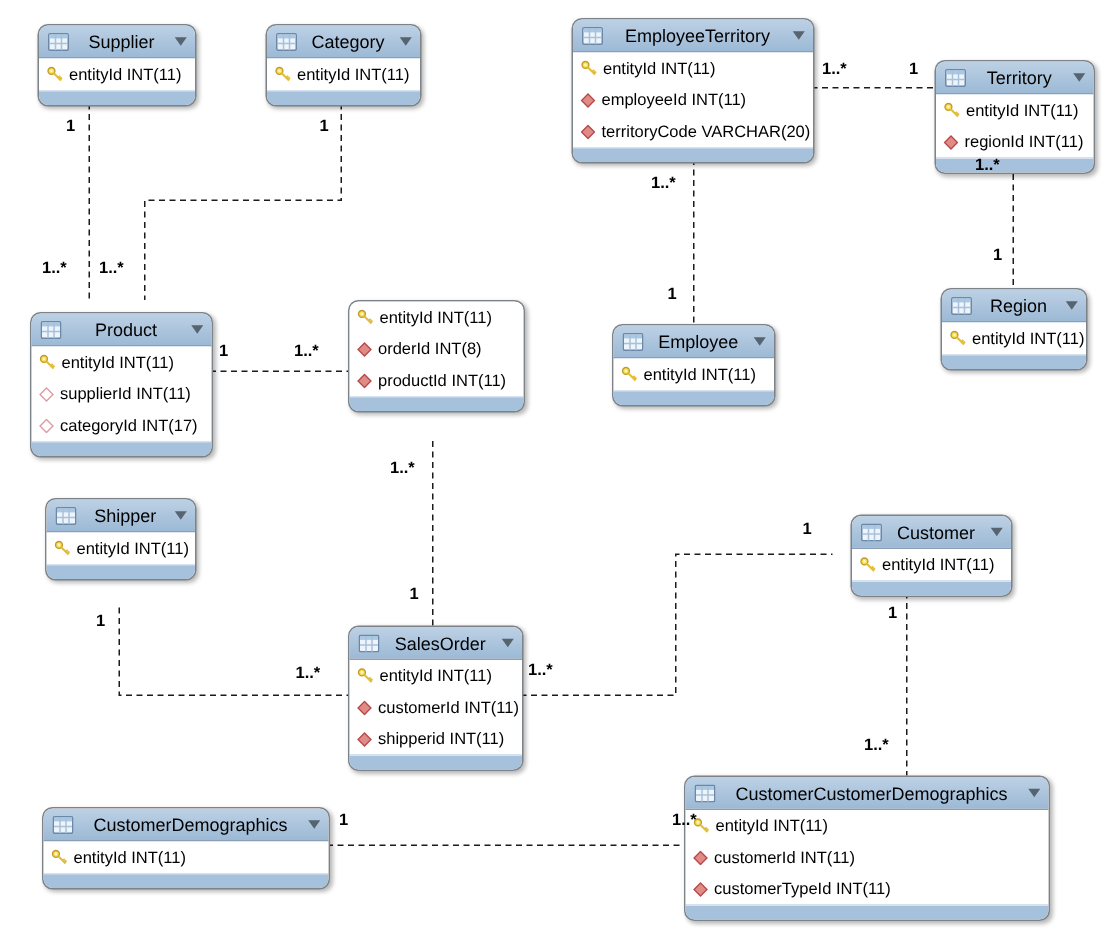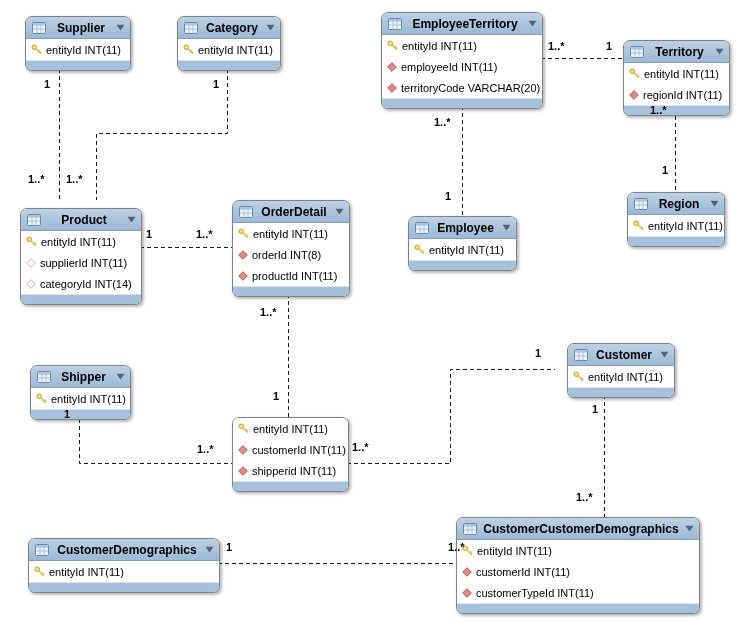--- a/index.html
+++ b/index.html
@@ -4,21 +4,21 @@
 <style>
   html,body{margin:0;padding:0;background:#ffffff;}
   body{width:738px;height:622px;font-family:"Liberation Sans",sans-serif;}
   .canvas{position:relative;width:738px;height:622px;background:#ffffff;overflow:hidden;}
   .wires{position:absolute;left:0;top:0;width:738px;height:622px;}
   .wires path{stroke:#1b1b1b;stroke-width:1;fill:none;stroke-dasharray:4 3;}
   .entity{position:absolute;border:1px solid #7e8387;border-radius:7px;background:#ffffff;
           box-shadow:1.5px 1.5px 3px rgba(0,0,0,0.28);overflow:hidden;}
   .entity-header{height:21px;display:flex;align-items:center;gap:4px;padding:0 5px 0 6px;
           background:linear-gradient(#bdd1e5,#9cb9d5);border-bottom:1px solid #8a9fb5;}
-  .entity-title{flex:1;text-align:center;font-weight:bold;font-size:12px;color:#000;white-space:nowrap;}
+  .entity-title{flex:1;text-align:center;font-weight:normal;font-size:12px;color:#000;white-space:nowrap;}
   .entity-body{background:#ffffff;}
   .field-row{height:21px;display:flex;align-items:center;gap:4px;padding:0 4px 0 5px;}
   .field-text{font-size:11px;color:#000;white-space:nowrap;}
   .entity-footer{height:9px;background:#a6c1db;border-top:1px solid #d7e2ee;}
   .ic{display:inline-block;flex:none;}
   .card{position:absolute;font-size:11px;font-weight:bold;color:#000;white-space:nowrap;}
 </style>
 </head>
 <body>
 
@@ -186,36 +186,27 @@
       <div class="field-row">
         <svg class="ic" width="10" height="10">
             <use href="#i-fkh"></use>
           </svg>
         <span class="field-text">supplierId INT(11)</span>
       </div>
       <div class="field-row">
         <svg class="ic" width="10" height="10">
             <use href="#i-fkh"></use>
           </svg>
-        <span class="field-text">categoryId INT(14)</span>
+        <span class="field-text">categoryId INT(17)</span>
       </div>
     </div>
     <div class="entity-footer"></div>
   </div>
 
   <div class="entity" style="left:232px;top:200px;width:116px">
-    <div class="entity-header">
-      <svg class="ic" width="14" height="12">
-          <use href="#i-table"></use>
-        </svg>
-      <span class="entity-title">OrderDetail</span>
-      <svg class="ic" width="9" height="7">
-          <use href="#i-tri"></use>
-        </svg>
-    </div>
     <div class="entity-body">
       <div class="field-row">
         <svg class="ic" width="11" height="11">
             <use href="#i-key"></use>
           </svg>
         <span class="field-text">entityId INT(11)</span>
       </div>
       <div class="field-row">
         <svg class="ic" width="10" height="10">
             <use href="#i-fk"></use>
@@ -267,21 +258,21 @@
       <div class="field-row">
         <svg class="ic" width="11" height="11">
             <use href="#i-key"></use>
           </svg>
         <span class="field-text">entityId INT(11)</span>
       </div>
     </div>
     <div class="entity-footer"></div>
   </div>
 
-  <div class="entity" style="left:30px;top:365px;width:99px">
+  <div class="entity" style="left:30px;top:332px;width:99px">
     <div class="entity-header">
       <svg class="ic" width="14" height="12">
           <use href="#i-table"></use>
         </svg>
       <span class="entity-title">Shipper</span>
       <svg class="ic" width="9" height="7">
           <use href="#i-tri"></use>
         </svg>
     </div>
     <div class="entity-body">
@@ -289,20 +280,29 @@
         <svg class="ic" width="11" height="11">
             <use href="#i-key"></use>
           </svg>
         <span class="field-text">entityId INT(11)</span>
       </div>
     </div>
     <div class="entity-footer"></div>
   </div>
 
   <div class="entity" style="left:232px;top:417px;width:115px">
+    <div class="entity-header">
+      <svg class="ic" width="14" height="12">
+          <use href="#i-table"></use>
+        </svg>
+      <span class="entity-title">SalesOrder</span>
+      <svg class="ic" width="9" height="7">
+          <use href="#i-tri"></use>
+        </svg>
+    </div>
     <div class="entity-body">
       <div class="field-row">
         <svg class="ic" width="11" height="11">
             <use href="#i-key"></use>
           </svg>
         <span class="field-text">entityId INT(11)</span>
       </div>
       <div class="field-row">
         <svg class="ic" width="10" height="10">
             <use href="#i-fk"></use>

